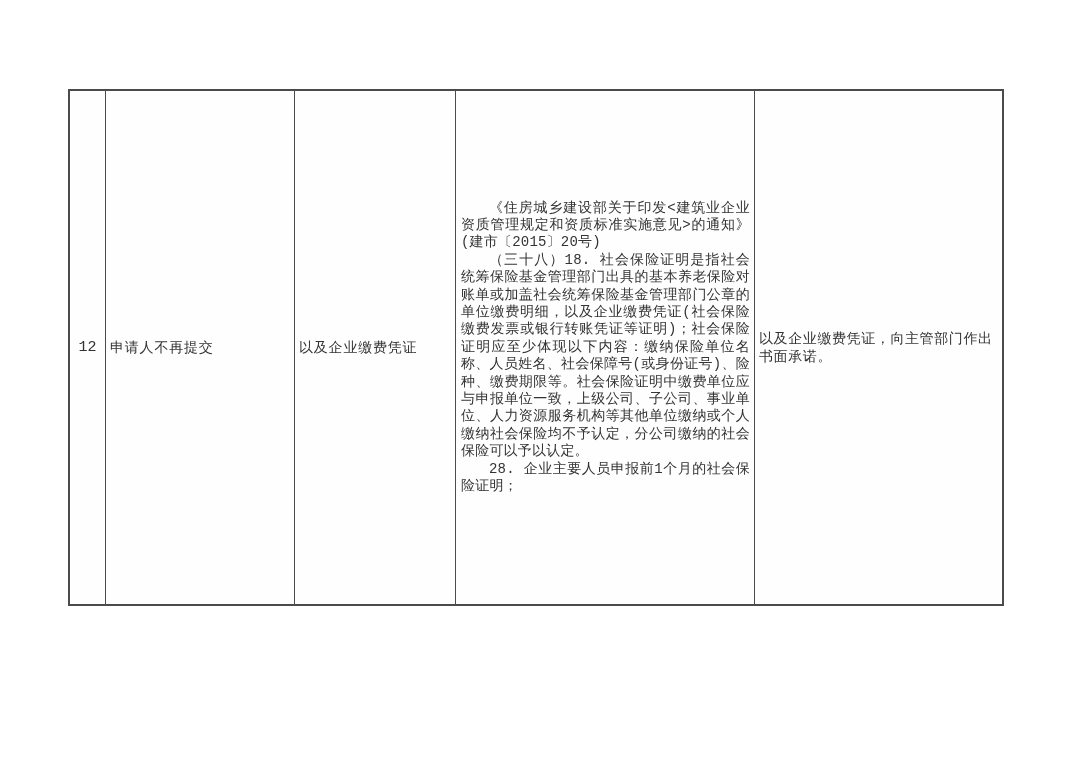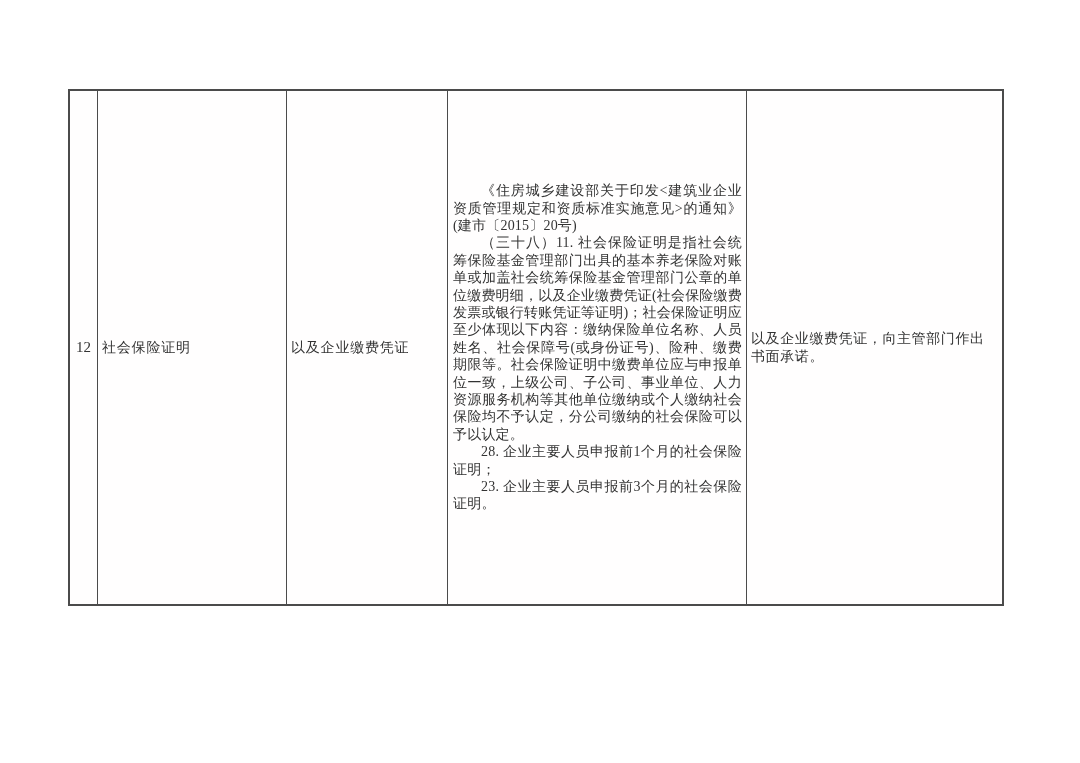--- a/index.html
+++ b/index.html
@@ -30,25 +30,26 @@
     background: #fffefe;
   }
   .cell {
     box-sizing: border-box;
     border-right: 1px solid #4b4b4b;
     color: #333333;
     font-size: 14px;
     letter-spacing: 0.8px;
     display: flex;
     align-items: center;
+    font-family: Liberation Mono, monospace;
   }
   .cell:last-child { border-right: none; }
 
   .col-no {
-    width: 28px;
+    width: 36px;
     justify-content: center;
     font-size: 15px;
     letter-spacing: 0;
   }
   .col-name  { width: 189px; padding-left: 4px; }
   .col-scope { width: 161px; padding-left: 4px; }
   .col-basis {
     width: 299px;
     padding: 0 4px 0 5px;
     letter-spacing: 0.2px;
@@ -76,33 +77,32 @@
 <body>
 
 <div class="page">
   <div class="doc-table">
 
     <div class="cell col-no">
       <span>12</span>
     </div>
 
     <div class="cell col-name">
-      <span class="single-line">社会保险证明</span>
+      <span class="single-line">申请人不再提交</span>
     </div>
 
     <div class="cell col-scope">
       <span class="single-line">以及企业缴费凭证</span>
     </div>
 
     <div class="cell col-basis">
       <div class="basis-text">
         <p>《住房城乡建设部关于印发&lt;建筑业企业资质管理规定和资质标准实施意见&gt;的通知》(建市〔2015〕20号)</p>
-        <p>（三十八）11. 社会保险证明是指社会统筹保险基金管理部门出具的基本养老保险对账单或加盖社会统筹保险基金管理部门公章的单位缴费明细，以及企业缴费凭证(社会保险缴费发票或银行转账凭证等证明)；社会保险证明应至少体现以下内容：缴纳保险单位名称、人员姓名、社会保障号(或身份证号)、险种、缴费期限等。社会保险证明中缴费单位应与申报单位一致，上级公司、子公司、事业单位、人力资源服务机构等其他单位缴纳或个人缴纳社会保险均不予认定，分公司缴纳的社会保险可以予以认定。</p>
+        <p>（三十八）18. 社会保险证明是指社会统筹保险基金管理部门出具的基本养老保险对账单或加盖社会统筹保险基金管理部门公章的单位缴费明细，以及企业缴费凭证(社会保险缴费发票或银行转账凭证等证明)；社会保险证明应至少体现以下内容：缴纳保险单位名称、人员姓名、社会保障号(或身份证号)、险种、缴费期限等。社会保险证明中缴费单位应与申报单位一致，上级公司、子公司、事业单位、人力资源服务机构等其他单位缴纳或个人缴纳社会保险均不予认定，分公司缴纳的社会保险可以予以认定。</p>
         <p>28. 企业主要人员申报前1个月的社会保险证明；</p>
-        <p>23. 企业主要人员申报前3个月的社会保险证明。</p>
       </div>
     </div>
 
     <div class="cell col-commit">
       <span>以及企业缴费凭证，向主管部门作出书面承诺。</span>
     </div>
 
   </div>
 </div>
 

